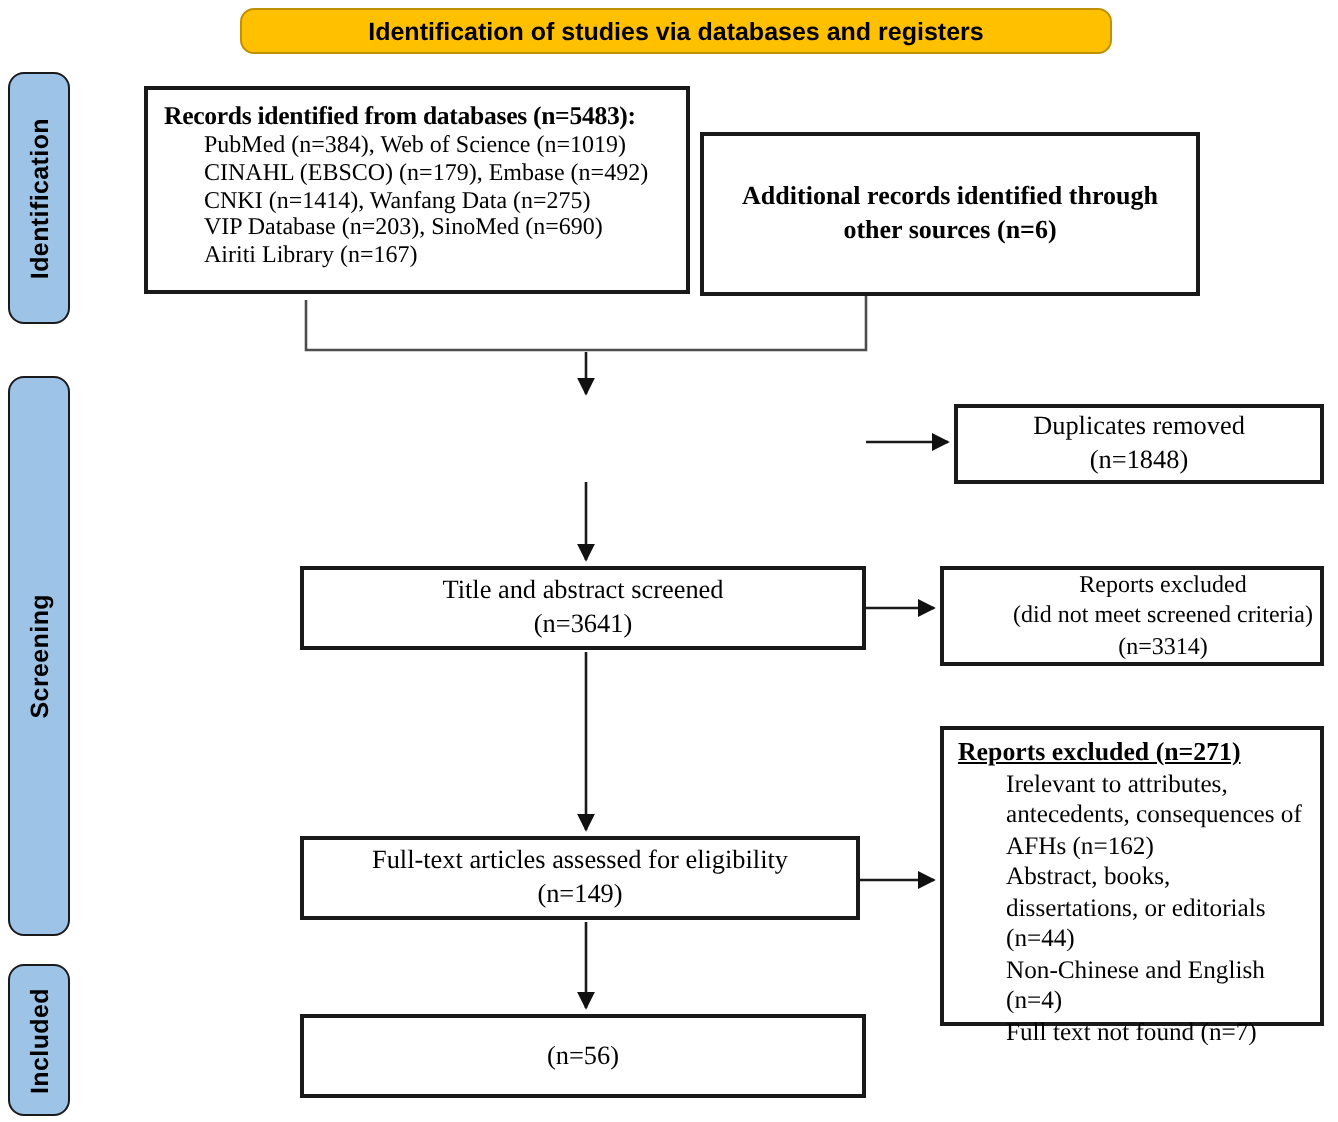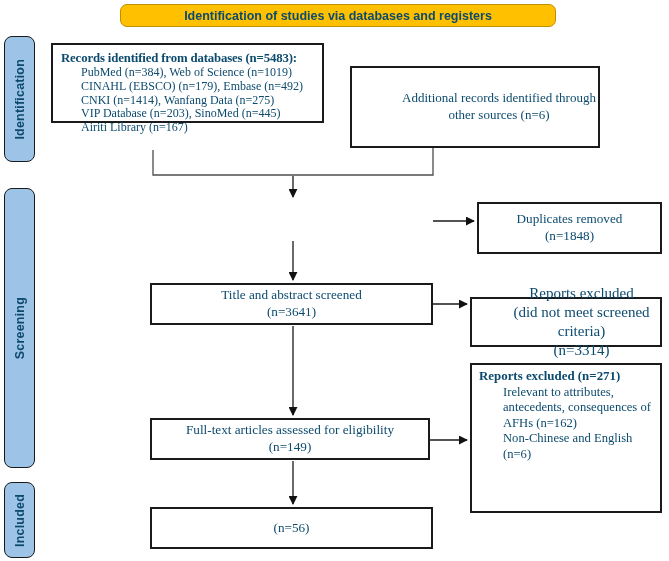--- a/index.html
+++ b/index.html
@@ -1,18 +1,18 @@
 <!DOCTYPE html>
 <html><head>
 <meta charset="utf-8">
 <style>
   html,body { margin:0; padding:0; background:#ffffff; }
   #stage-root {
     position:relative; width:669px; height:561px; background:#ffffff;
-    font-family:"Liberation Serif", serif; color:#0c4a6e; overflow:hidden;
+    font-family:"Liberation Serif", serif; color:#000000; overflow:hidden;
   }
   #arrow-layer { position:absolute; left:0; top:0; width:669px; height:561px; pointer-events:none; }
 
   .banner {
     position:absolute; left:120px; top:4px; width:436px; height:23px;
     background:#FFC000; border:1.6px solid #BF9000; border-radius:7px;
     display:flex; align-items:center; justify-content:center;
     font-family:"Liberation Sans", sans-serif; font-weight:bold; font-size:12.5px;
     box-sizing:border-box;
   }
@@ -33,37 +33,37 @@
 
   .box {
     position:absolute; background:#ffffff; border:2px solid #1a1a1a;
     box-sizing:border-box; font-size:13.2px; line-height:1.28;
   }
   .box.center {
     display:flex; flex-direction:column; align-items:center; justify-content:center;
     text-align:center;
   }
 
-  #box-records-identified { left:51px; top:43px; width:273px; height:80px; padding:5px 6px 4px 8px; }
+  #box-records-identified { left:72px; top:43px; width:273px; height:104px; padding:5px 6px 4px 8px; }
   #box-records-identified .title {
     font-weight:bold; font-size:12.8px; letter-spacing:-0.15px; white-space:nowrap; line-height:16px;
   }
   #box-records-identified .dbline { font-size:12px; line-height:13.8px; padding-left:20px; white-space:nowrap; }
 
-  #box-additional-records { left:350px; top:66px; width:250px; height:82px; font-weight:normal; font-size:13px;padding-left:48px; }
+  #box-additional-records { left:350px; top:66px; width:250px; height:82px; font-weight:bold; font-size:13px; }
 
   #box-records-screened   { left:150px; top:200px; width:283px; height:40px; }
-  #box-duplicates-removed { left:477px; top:202px; width:185px; height:52px; }
+  #box-duplicates-removed { left:477px; top:202px; width:185px; height:40px; }
   #box-title-abstract     { left:150px; top:283px; width:283px; height:42px; }
-  #box-reports-excluded-screening { left:470px; top:297px; width:192px; height:50px; font-size:15px; line-height:1.26;padding-left:31px; }
+  #box-reports-excluded-screening { left:470px; top:283px; width:192px; height:50px; font-size:12px; line-height:1.26;padding-left:31px; }
   #box-fulltext-assessed  { left:150px; top:418px; width:280px; height:42px; }
   #box-studies-included   { left:150px; top:507px; width:283px; height:42px; }
 
   #box-reports-excluded-fulltext { left:470px; top:363px; width:192px; height:150px; padding:4px 6px 3px 7px; }
-  #box-reports-excluded-fulltext .title { font-weight:bold; font-size:12.9px; line-height:15.5px; }
+  #box-reports-excluded-fulltext .title { font-weight:bold; font-size:12.9px; line-height:15.5px;text-decoration:underline; }
   #box-reports-excluded-fulltext .exline { font-size:12.6px; line-height:15.5px;margin-left:24px; }
 </style>
 </head>
 <body>
 
 <div id="stage-root">
 
   <svg id="arrow-layer" viewBox="0 0 669 561" xmlns="http://www.w3.org/2000/svg">
     <defs>
       <marker id="ah" viewBox="0 0 10 10" refX="9" refY="5" markerWidth="9" markerHeight="9" orient="auto" markerUnits="userSpaceOnUse">
@@ -92,21 +92,21 @@
   </div>
   <div class="stage" id="stage-included">
     <span>Included</span>
   </div>
 
   <div class="box" id="box-records-identified">
     <div class="title">Records identified from databases (n=5483):</div>
     <div class="dbline">PubMed (n=384), Web of Science (n=1019)</div>
     <div class="dbline">CINAHL (EBSCO) (n=179), Embase (n=492)</div>
     <div class="dbline">CNKI (n=1414), Wanfang Data (n=275)</div>
-    <div class="dbline">VIP Database (n=203), SinoMed (n=445)</div>
+    <div class="dbline">VIP Database (n=203), SinoMed (n=690)</div>
     <div class="dbline">Airiti Library (n=167)</div>
   </div>
 
   <div class="box center" id="box-additional-records">
     <div>Additional records identified through</div>
     <div>other sources (n=6)</div>
   </div>
 
 
   <div class="box center" id="box-duplicates-removed">
@@ -126,20 +126,22 @@
   </div>
 
   <div class="box center" id="box-fulltext-assessed">
     <div>Full-text articles assessed for eligibility</div>
     <div>(n=149)</div>
   </div>
 
   <div class="box" id="box-reports-excluded-fulltext">
     <div class="title">Reports excluded (n=271)</div>
     <div class="exline">Irelevant to attributes, antecedents, consequences of AFHs (n=162)</div>
-    <div class="exline">Non-Chinese and English (n=6)</div>
+    <div class="exline">Abstract, books, dissertations, or editorials (n=44)</div>
+    <div class="exline">Non-Chinese and English (n=4)</div>
+    <div class="exline">Full text not found (n=7)</div>
   </div>
 
   <div class="box center" id="box-studies-included">
     <div>(n=56)</div>
   </div>
 
 </div>
 
 </body></html>

